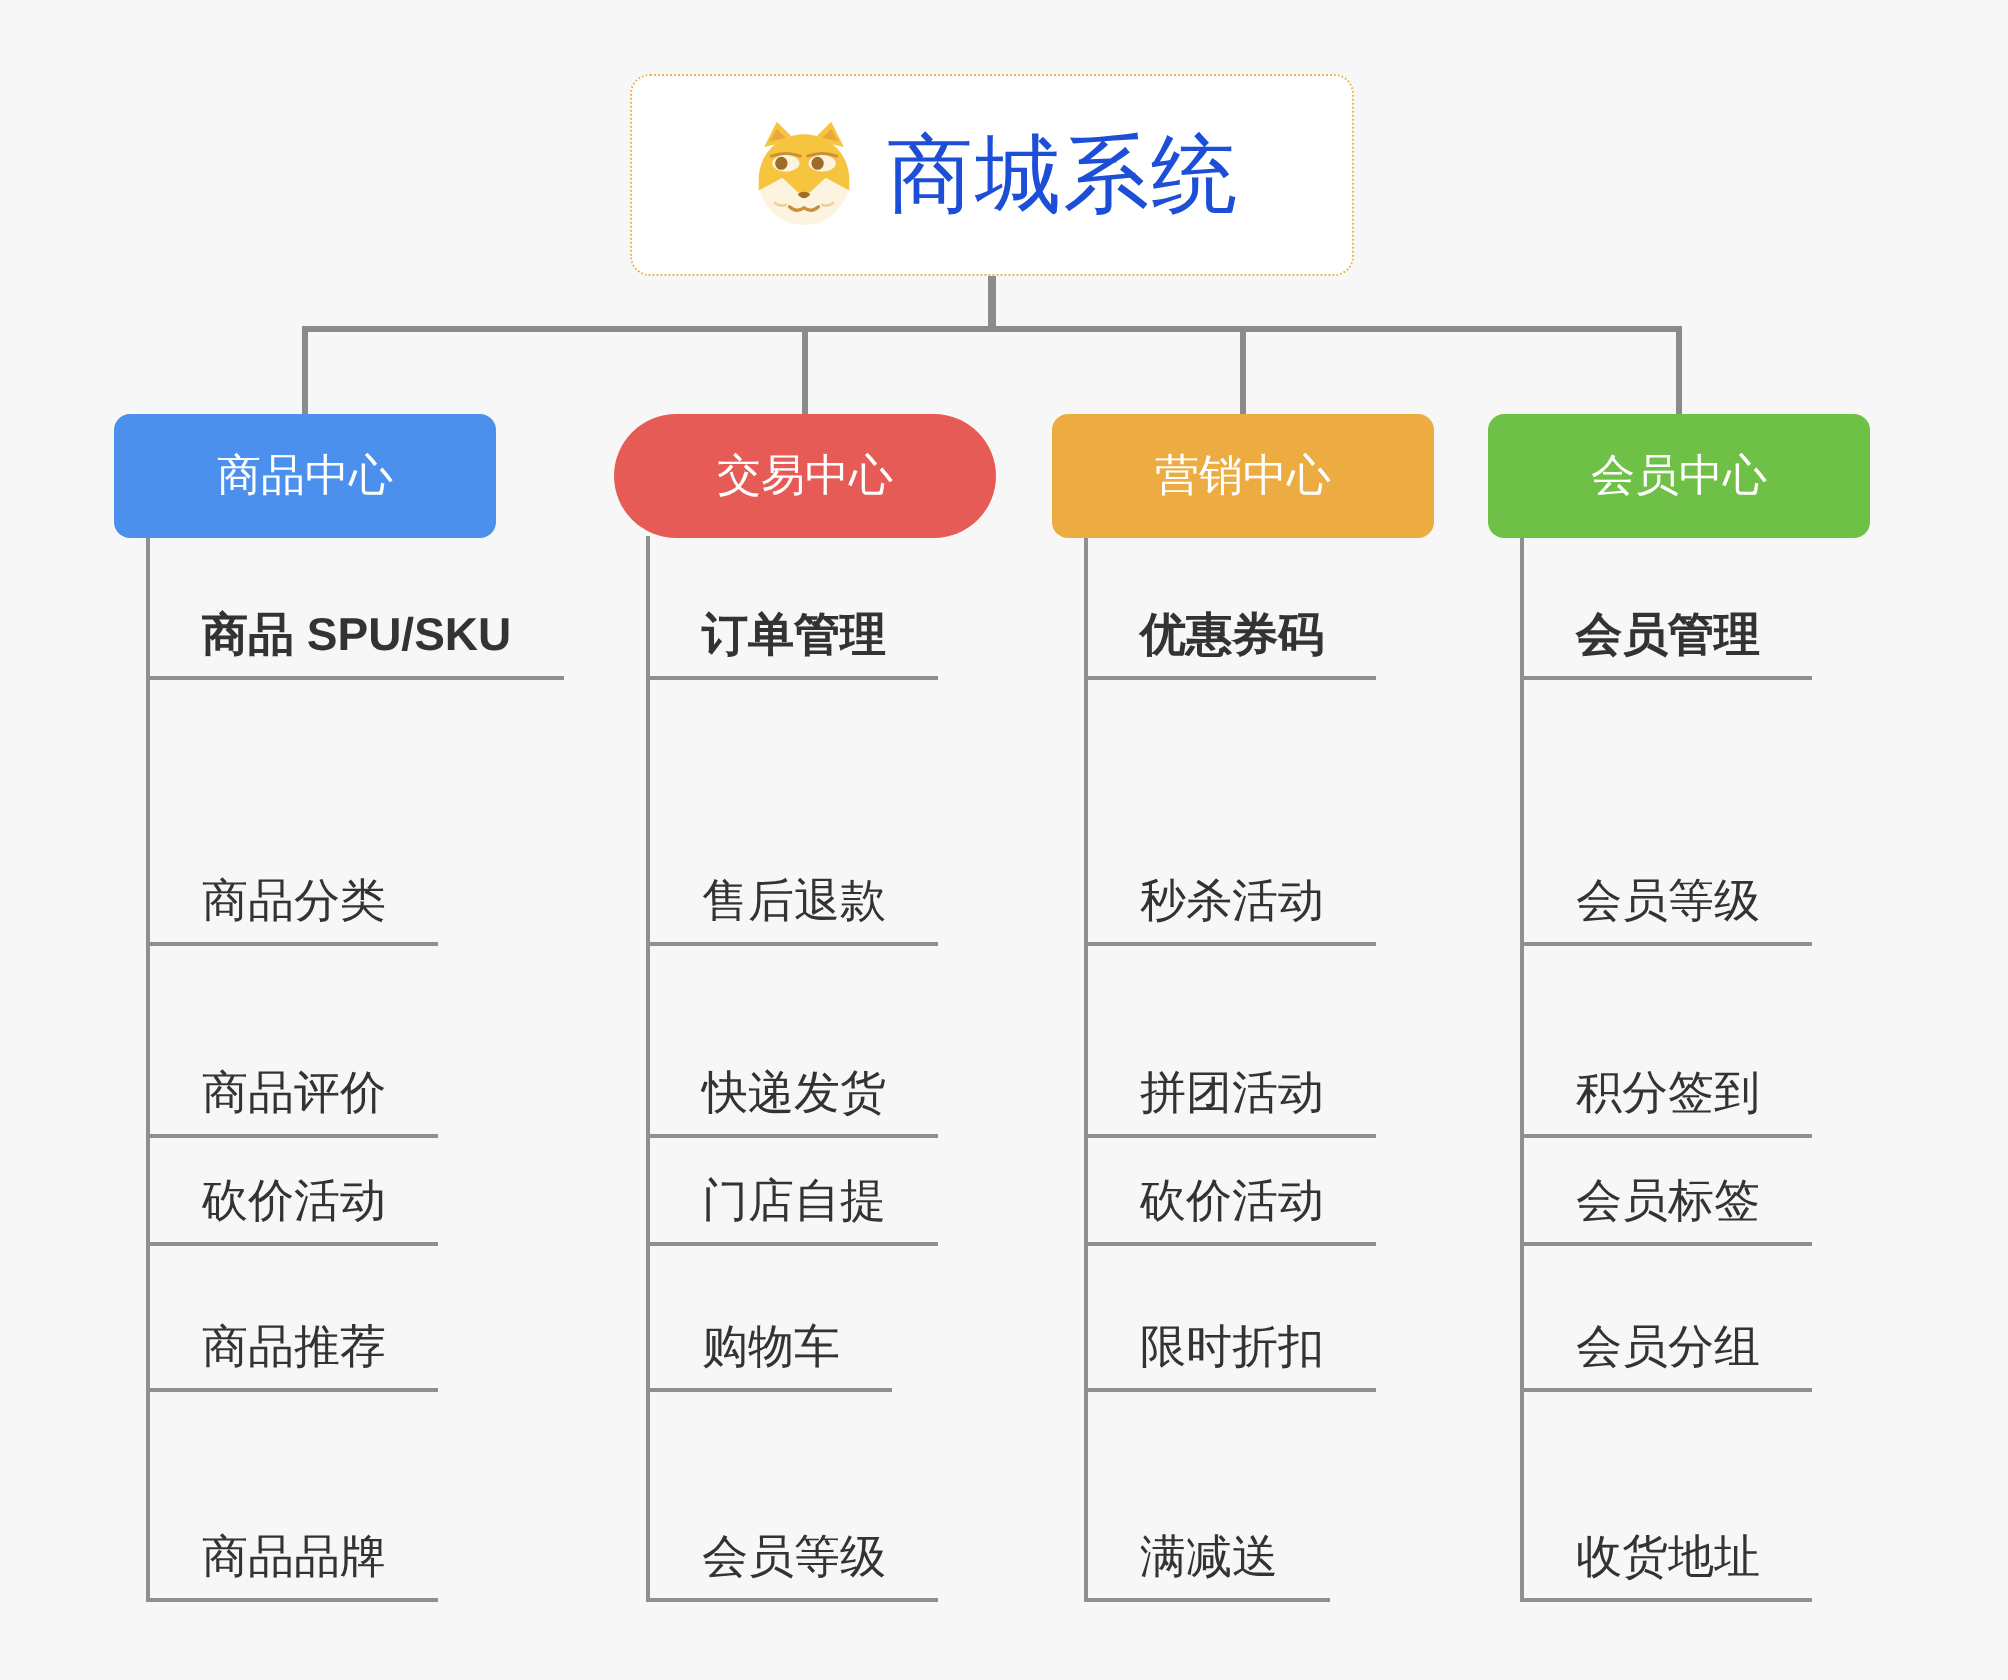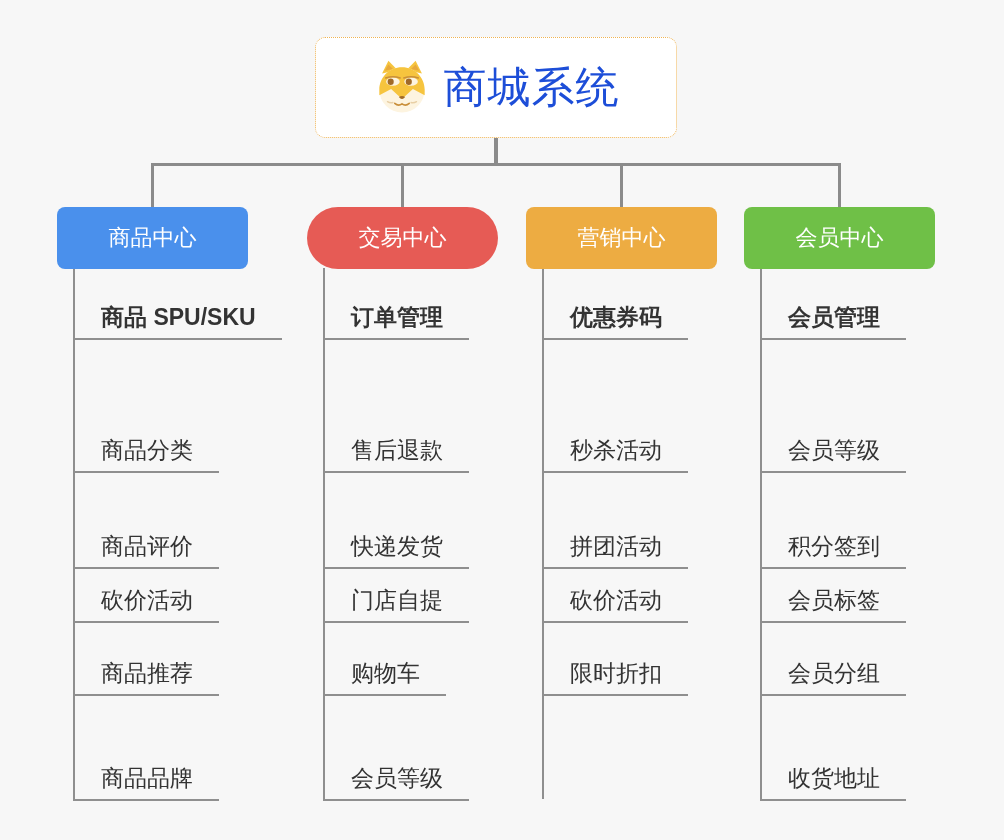--- a/index.html
+++ b/index.html
@@ -141,20 +141,21 @@
   <div class="item c1 r2">快递发货</div>
   <div class="item c1 r3">门店自提</div>
   <div class="item c1 r4">购物车</div>
   <div class="item c1 r5">会员等级</div>
 
   <div class="item c2 r0">优惠券码</div>
   <div class="item c2 r1">秒杀活动</div>
   <div class="item c2 r2">拼团活动</div>
   <div class="item c2 r3">砍价活动</div>
   <div class="item c2 r4">限时折扣</div>
+  <div class="item c2 r5">满减送</div>
 
   <div class="item c3 r0">会员管理</div>
   <div class="item c3 r1">会员等级</div>
   <div class="item c3 r2">积分签到</div>
   <div class="item c3 r3">会员标签</div>
   <div class="item c3 r4">会员分组</div>
   <div class="item c3 r5">收货地址</div>
 
 </div>
 

